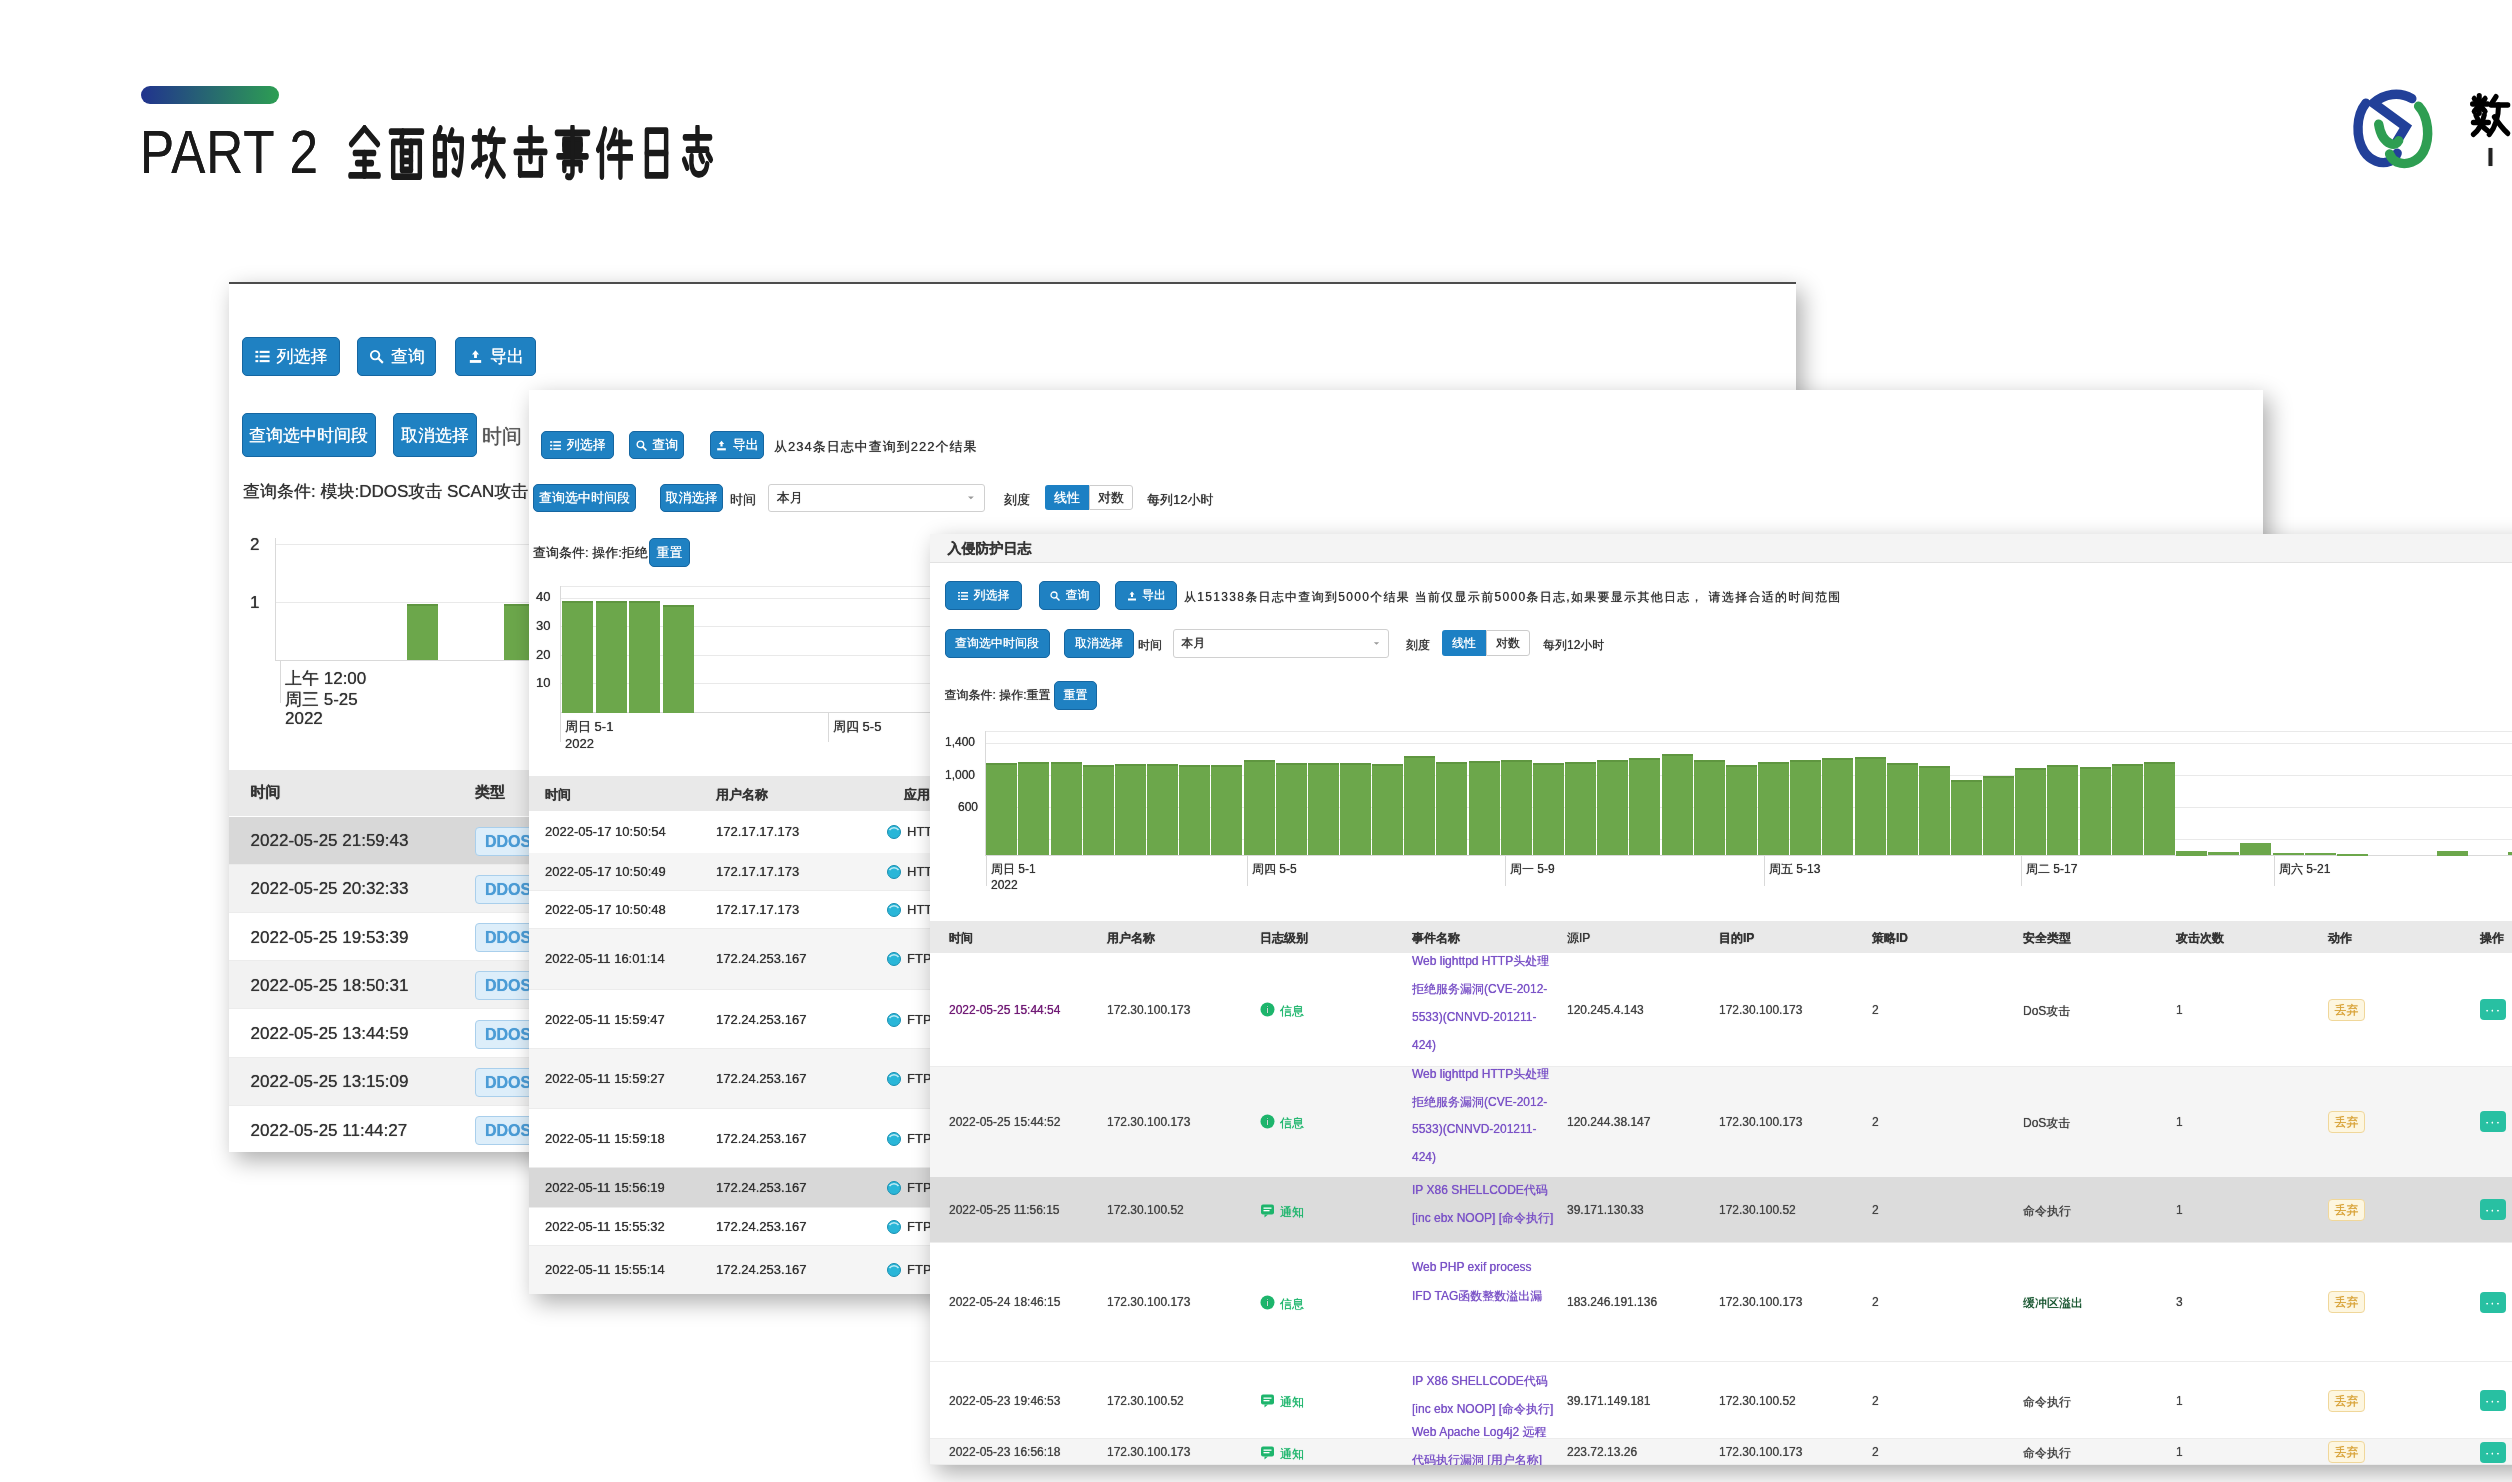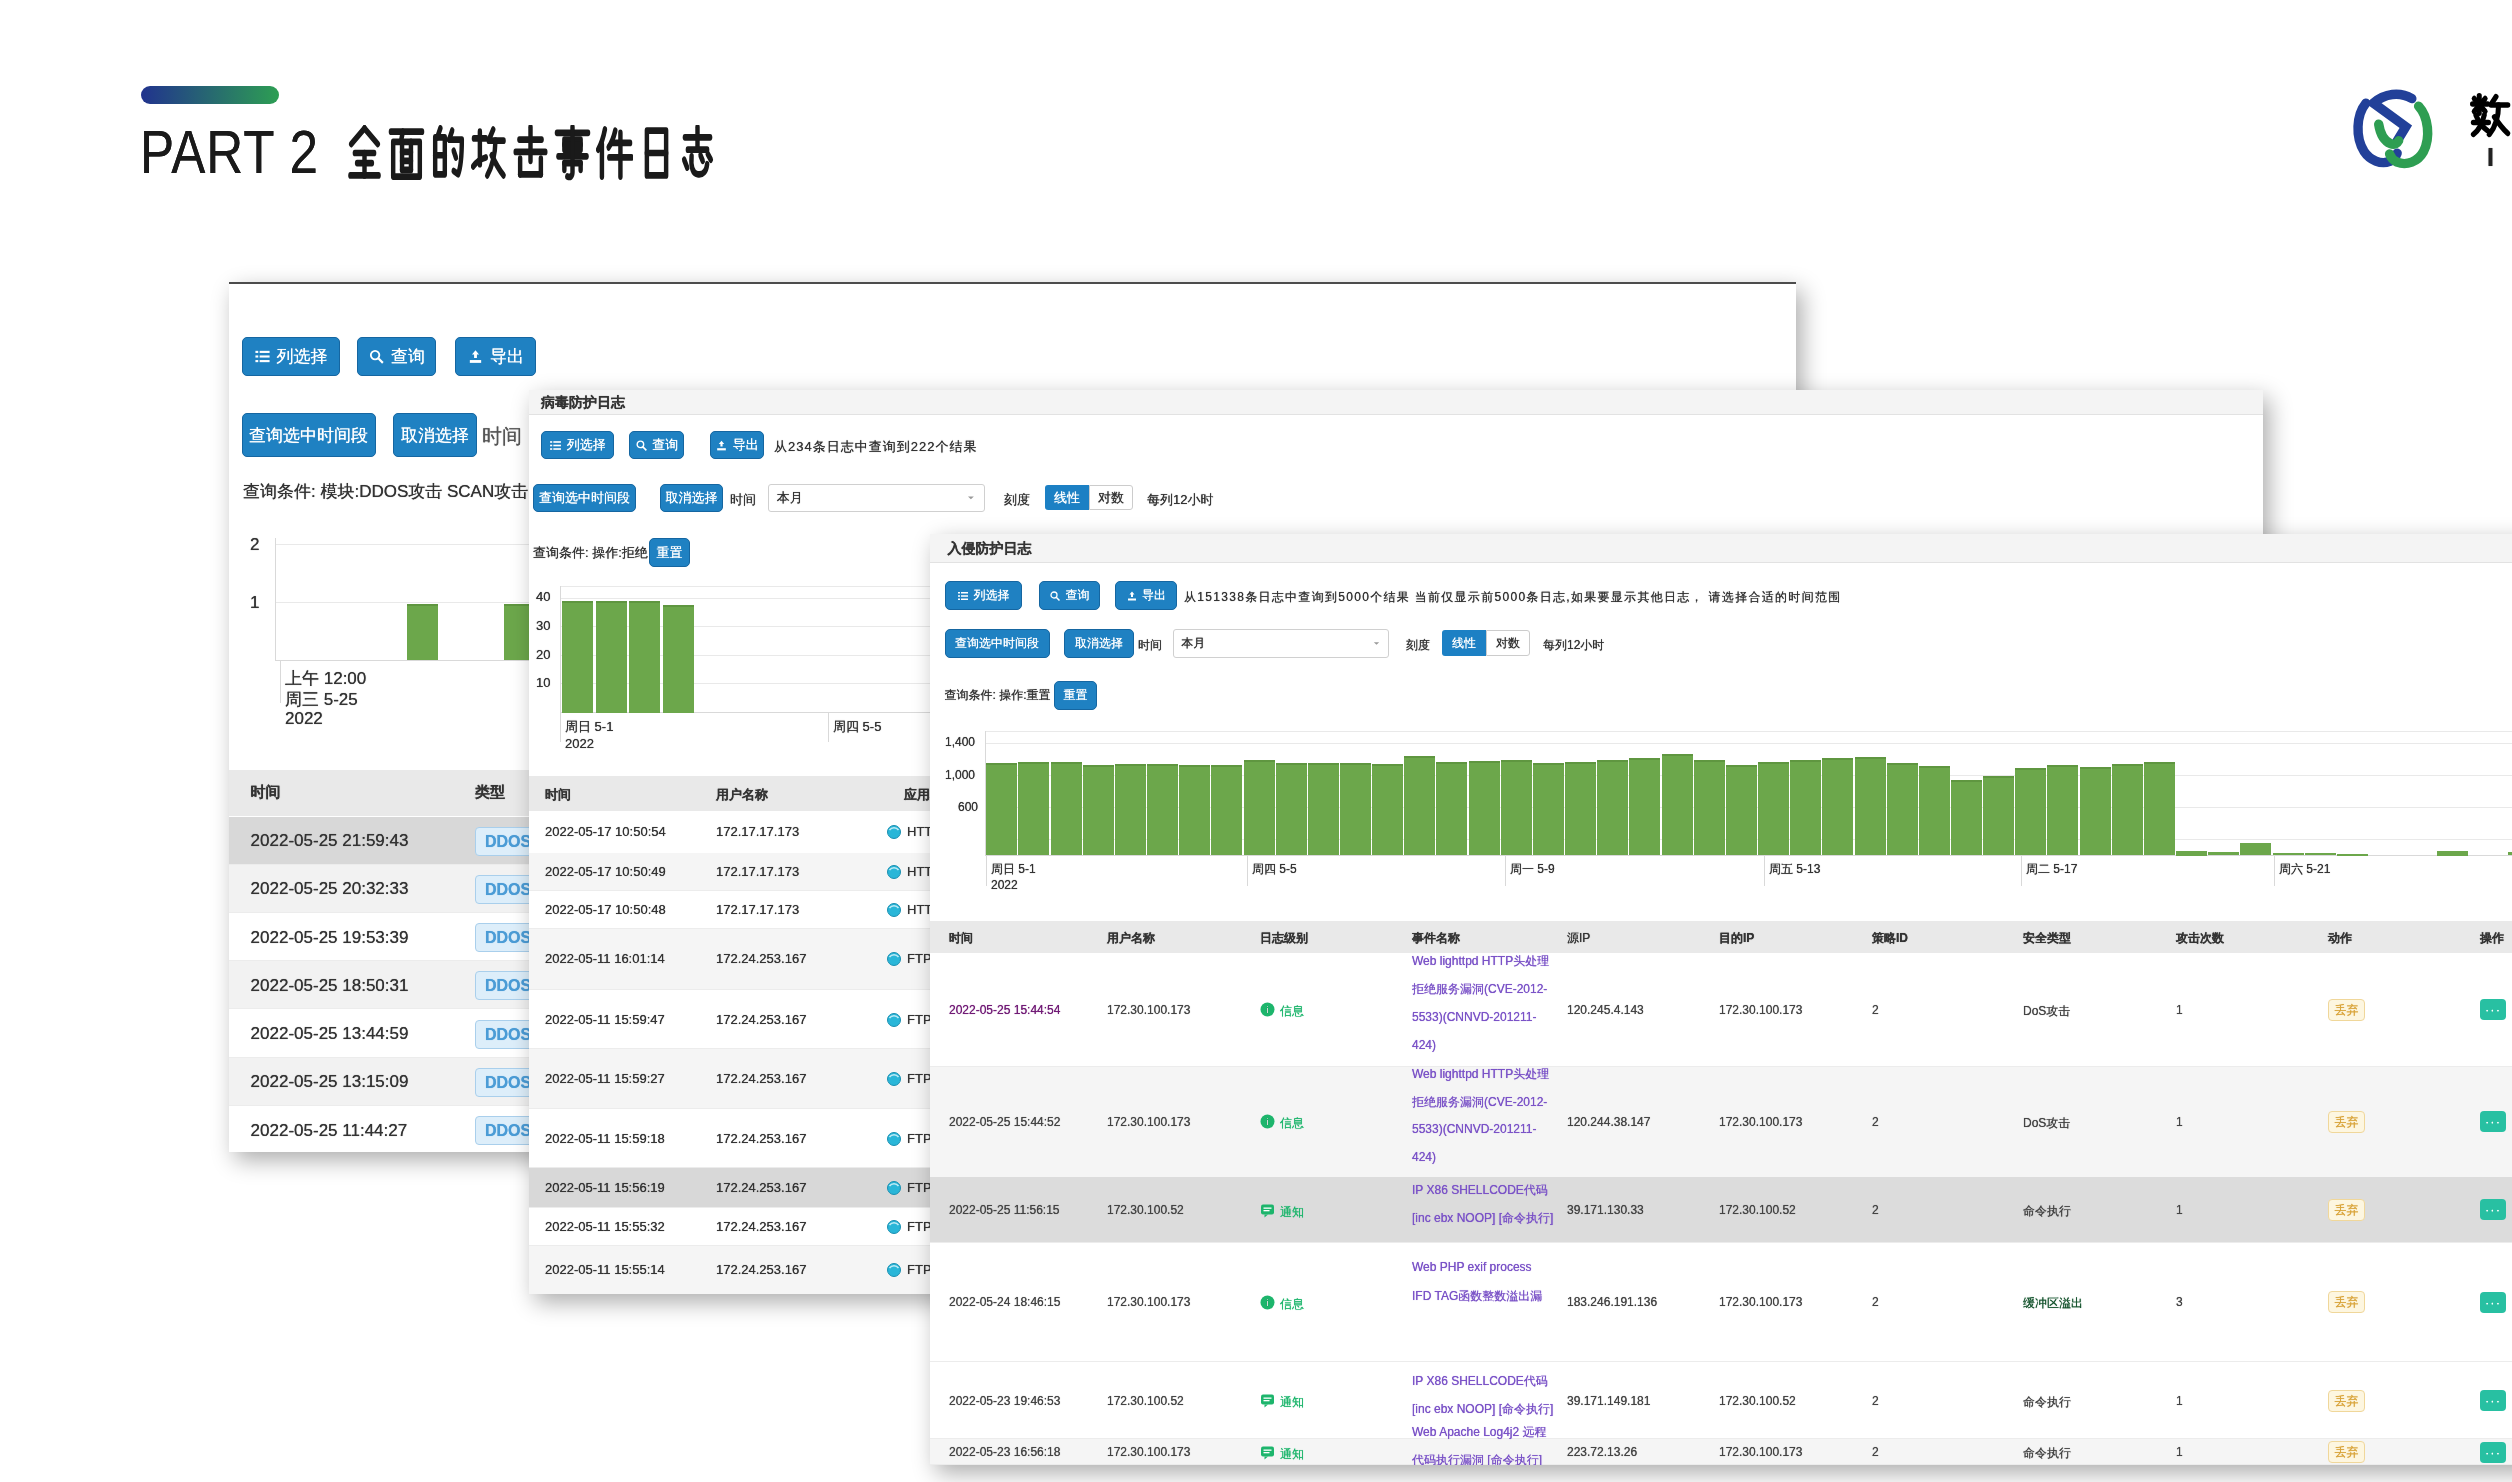--- a/index.html
+++ b/index.html
@@ -160,21 +160,20 @@
     <div class="lbl" style="left:21.6px;top:740px;font-size:17px">2022-05-25 13:44:59</div>
     <div class="badge" style="left:246px;top:736px;width:75px;height:29px;background:#ddeefa;border:1px solid #a9cfec;color:#4b9cd6;font-size:16px;font-weight:bold;justify-content:flex-start;padding-left:9px">DDOS</div>
     <div style="position:absolute;left:0;top:774px;width:1567px;height:48px;background:#f2f2f2;border-bottom:0.5px solid #ececec"></div>
     <div class="lbl" style="left:21.6px;top:788px;font-size:17px">2022-05-25 13:15:09</div>
     <div class="badge" style="left:246px;top:784px;width:75px;height:29px;background:#ddeefa;border:1px solid #a9cfec;color:#4b9cd6;font-size:16px;font-weight:bold;justify-content:flex-start;padding-left:9px">DDOS</div>
     <div style="position:absolute;left:0;top:822px;width:1567px;height:48px;background:#fff;border-bottom:0.5px solid #ececec"></div>
     <div class="lbl" style="left:21.6px;top:837px;font-size:17px">2022-05-25 11:44:27</div>
     <div class="badge" style="left:246px;top:832px;width:75px;height:29px;background:#ddeefa;border:1px solid #a9cfec;color:#4b9cd6;font-size:16px;font-weight:bold;justify-content:flex-start;padding-left:9px">DDOS</div>
   </div>
 <div class="panel" style="left:529px;top:390px;width:1734px;height:904px;z-index:2">
-    <div class="ph" style="height:25px;font-size:14px;line-height:25px;padding-left:12px">病毒防护日志</div>
     <div class="btn" style="left:12px;top:41px;width:73px;height:28px;font-size:13px"><svg width="13" height="13" viewBox="0 0 24 24" style="margin-right:4.6px">
         <g fill="#fff">
           <rect x="2" y="4" width="4" height="3"></rect>
           <rect x="8" y="4" width="14" height="3"></rect>
           <rect x="2" y="10.5" width="4" height="3"></rect>
           <rect x="8" y="10.5" width="14" height="3"></rect>
           <rect x="2" y="17" width="4" height="3"></rect>
           <rect x="8" y="17" width="14" height="3"></rect>
         </g>
       </svg>列选择</div>
@@ -525,21 +524,21 @@
     <div class="lbl" style="left:19px;top:911px;font-size:12px;color:#444">2022-05-23 16:56:18</div>
     <div class="lbl" style="left:177px;top:911px;font-size:12px;color:#444">172.30.100.173</div>
     <svg style="position:absolute;left:330px;top:911px" width="15" height="15" viewBox="0 0 30 30">
       <rect x="2" y="3" width="26" height="20" rx="4" fill="#1db56c"></rect>
       <path d="M9 23 L9 29 L16 23 Z" fill="#1db56c"></path>
       <rect x="7" y="9" width="16" height="2.6" fill="#fff"></rect>
       <rect x="7" y="14" width="12" height="2.6" fill="#fff"></rect>
     </svg>
     <div class="lbl" style="left:350px;top:912px;font-size:12px;color:#1db56c">通知</div>
     <div class="lbl" style="left:482px;top:890px;font-size:12px;color:#7a52c7">Web Apache Log4j2 远程</div>
-    <div class="lbl" style="left:482px;top:918px;font-size:12px;color:#7a52c7">代码执行漏洞 [命令执行]</div>
+    <div class="lbl" style="left:482px;top:918px;font-size:12px;color:#7a52c7">代码执行漏洞 [用户名称]</div>
     <div class="lbl" style="left:637px;top:911px;font-size:12px;color:#444">223.72.13.26</div>
     <div class="lbl" style="left:789px;top:911px;font-size:12px;color:#444">172.30.100.173</div>
     <div class="lbl" style="left:942px;top:911px;font-size:12px;color:#444">2</div>
     <div class="lbl" style="left:1093px;top:911px;font-size:12px;color:#444">命令执行</div>
     <div class="lbl" style="left:1246px;top:911px;font-size:12px;color:#444">1</div>
     <div class="badge" style="left:1398px;top:907px;width:37px;height:22px;background:#fdf6e0;border:1px solid #f0d79a;color:#d9a43b;font-size:12px">丢弃</div>
     <div class="badge" style="left:1550px;top:908px;width:26px;height:21px;background:#28c0a2;color:#fff;font-size:13px;letter-spacing:1px">···</div>
   </div>
 
 </body></html>

